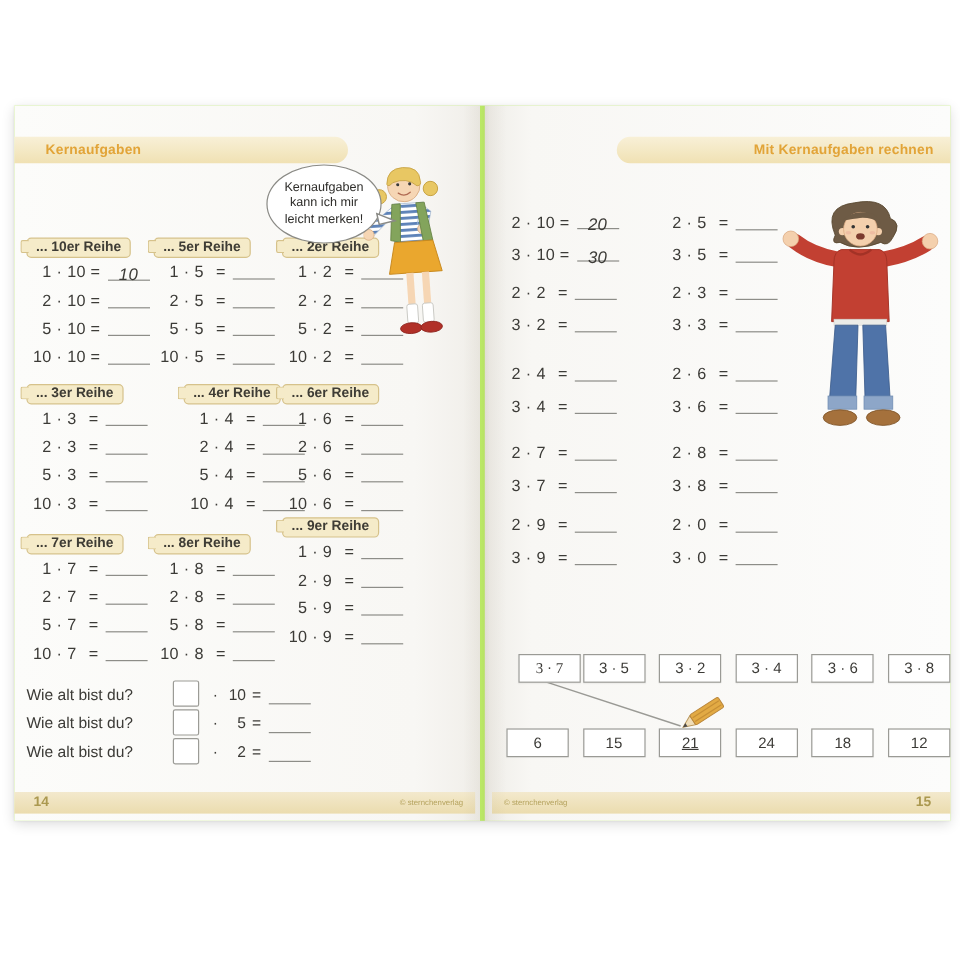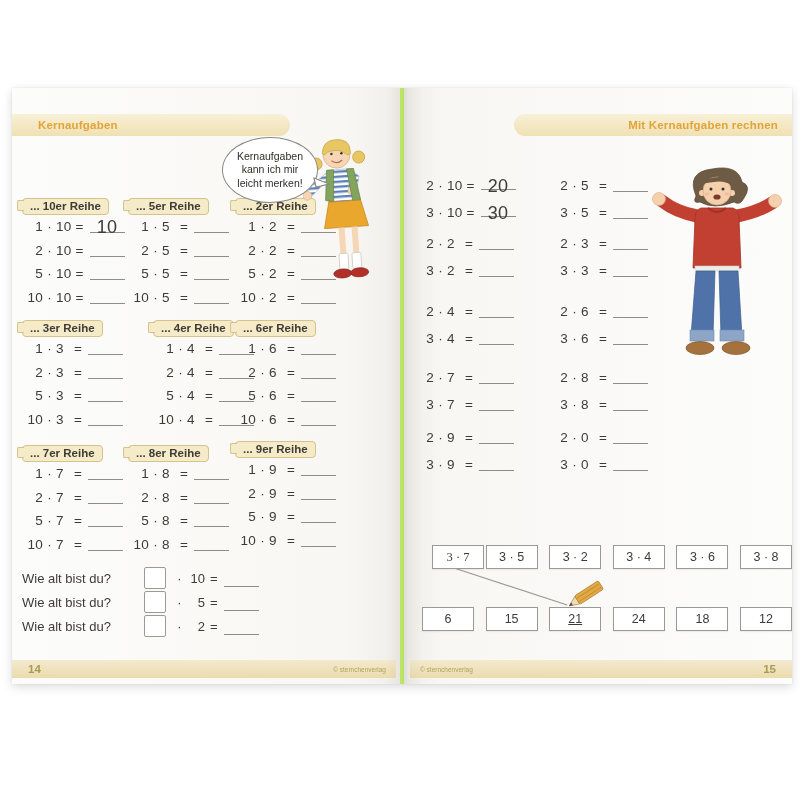--- a/index.html
+++ b/index.html
@@ -29,21 +29,21 @@
   .series-label::before{content:"";position:absolute;left:-6px;top:1px;width:6px;height:9px;background:#f5ebc9;border:1px solid #d6c28b;border-right:none;border-radius:2px 0 0 2px;}
   .series-group .rows{margin-top:0;}
   .series-group .eq{line-height:23.7px;}
 
   .eq{white-space:nowrap;font-size:13.5px;color:#3c3b37;letter-spacing:.2px;}
   .fa{display:inline-block;min-width:21px;text-align:right;}
   .eq.req .fa{min-width:12px;}
   .fdot{display:inline-block;width:13px;text-align:center;}
   .fb{display:inline-block;min-width:14px;text-align:left;margin-right:4px;}
   .feq{display:inline-block;margin-right:6px;}
-  .fans{display:inline-block;min-width:35px;height:16px;border-bottom:1.4px solid #8d8d88;text-align:center;font-size:18px;vertical-align:-2px;}
+  .fans{display:inline-block;min-width:35px;height:16px;border-bottom:1.4px solid #8d8d88;text-align:center;font-size:14px;vertical-align:-2px;font-style:italic;}
 
   .pair{position:absolute;}
   .pair .eq{line-height:27px;}
 
   .age-row{position:absolute;left:10px;display:flex;align-items:center;height:24px;font-size:13px;color:#3c3b37;white-space:nowrap;}
   .age-q{display:inline-block;width:122px;}
   .age-box{display:inline-block;width:20px;height:20px;background:#fff;border:1.3px solid #9b9b96;border-radius:2px;margin-right:7px;}
   .age-factor{display:inline-block;min-width:19px;text-align:right;margin-right:5px;}
 
   .bubble{position:absolute;background:#fff;border:1.4px solid #8a8a85;display:flex;align-items:center;justify-content:center;text-align:center;font-size:10.5px;line-height:1.3;color:#2e2d2a;white-space:pre-line;z-index:3;}
@@ -156,21 +156,21 @@
             <div class="eq"><span class="fa">2</span><span class="fdot">·</span><span class="fb">7</span><span class="feq">=</span><span class="fans"></span></div>
             <div class="eq"><span class="fa">5</span><span class="fdot">·</span><span class="fb">7</span><span class="feq">=</span><span class="fans"></span></div>
             <div class="eq"><span class="fa">10</span><span class="fdot">·</span><span class="fb">7</span><span class="feq">=</span><span class="fans"></span></div>
           </div></div>
         <div class="series-group" style="left: 116px; top: 355px;"><span class="series-label">... 8er Reihe</span><div class="rows">
             <div class="eq"><span class="fa">1</span><span class="fdot">·</span><span class="fb">8</span><span class="feq">=</span><span class="fans"></span></div>
             <div class="eq"><span class="fa">2</span><span class="fdot">·</span><span class="fb">8</span><span class="feq">=</span><span class="fans"></span></div>
             <div class="eq"><span class="fa">5</span><span class="fdot">·</span><span class="fb">8</span><span class="feq">=</span><span class="fans"></span></div>
             <div class="eq"><span class="fa">10</span><span class="fdot">·</span><span class="fb">8</span><span class="feq">=</span><span class="fans"></span></div>
           </div></div>
-        <div class="series-group" style="left: 223px; top: 351px;"><span class="series-label">... 9er Reihe</span><div class="rows">
+        <div class="series-group" style="left: 223px; top: 341px;"><span class="series-label">... 9er Reihe</span><div class="rows">
             <div class="eq"><span class="fa">1</span><span class="fdot">·</span><span class="fb">9</span><span class="feq">=</span><span class="fans"></span></div>
             <div class="eq"><span class="fa">2</span><span class="fdot">·</span><span class="fb">9</span><span class="feq">=</span><span class="fans"></span></div>
             <div class="eq"><span class="fa">5</span><span class="fdot">·</span><span class="fb">9</span><span class="feq">=</span><span class="fans"></span></div>
             <div class="eq"><span class="fa">10</span><span class="fdot">·</span><span class="fb">9</span><span class="feq">=</span><span class="fans"></span></div>
           </div></div>
       </div>
 
     <div class="footer-band" id="left-footer">
       <span class="page-num">14</span>
       <span class="copyright">© sternchenverlag</span>

